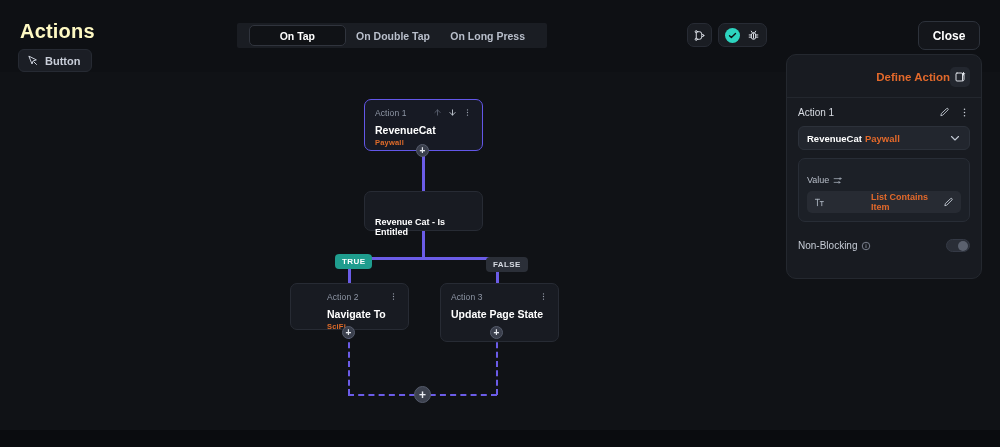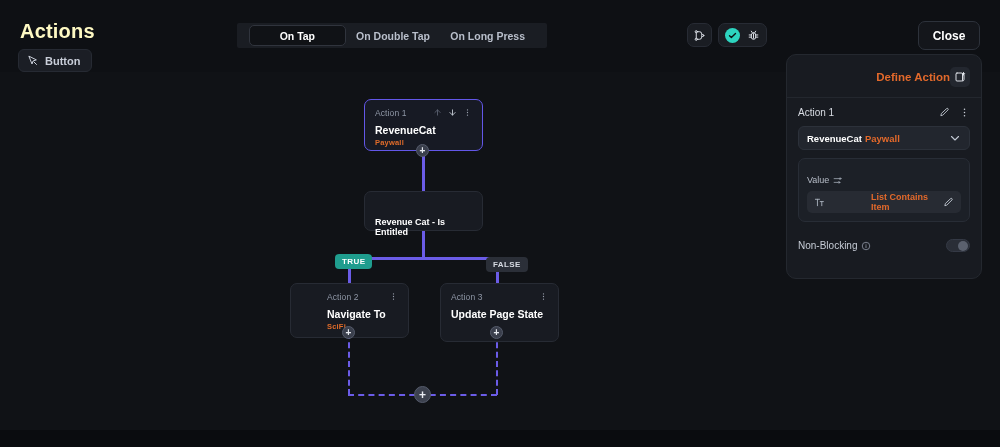--- a/index.html
+++ b/index.html
@@ -77,21 +77,21 @@
   .node.selected { border: 1.5px solid #6357e8; background: #171a24; }
   .node-head { display: flex; align-items: flex-start; justify-content: space-between; }
   .node-kicker { font-size: 8.5px; color: #8e96a5; font-weight: 500; letter-spacing: .1px; }
   .node-title { font-size: 10.5px; color: #ffffff; font-weight: 700; margin-top: 6px; }
   .node-title.sm { font-size: 9px; margin-top: 17px; }
   .node-sub { font-size: 7.5px; color: #e06c2a; font-weight: 700; margin-top: 2px; letter-spacing: .2px; }
   .node-icons { display: flex; align-items: center; gap: 6px; }
 
   #node-action1 { left: 364px; top: 27px; width: 119px; height: 52px; }
   #node-cond1   { left: 364px; top: 119px; width: 119px; height: 40px; }
-  #node-action2 { left: 290px; top: 211px; width: 119px; height: 55px; padding-left: 36px; }
+  #node-action2 { left: 290px; top: 211px; width: 119px; height: 47px; padding-left: 36px; }
   #node-action3 { left: 440px; top: 211px; width: 119px; height: 59px; }
 
   
   .conn { position: absolute; background: #6b5ce7; }
   .conn.v { width: 2.5px; }
   .conn.h { height: 2.5px; }
 
   .plus {
     position: absolute; width: 13px; height: 13px; border-radius: 50%;
     background: #3a3f4c; border: 1px solid #555b6b;

